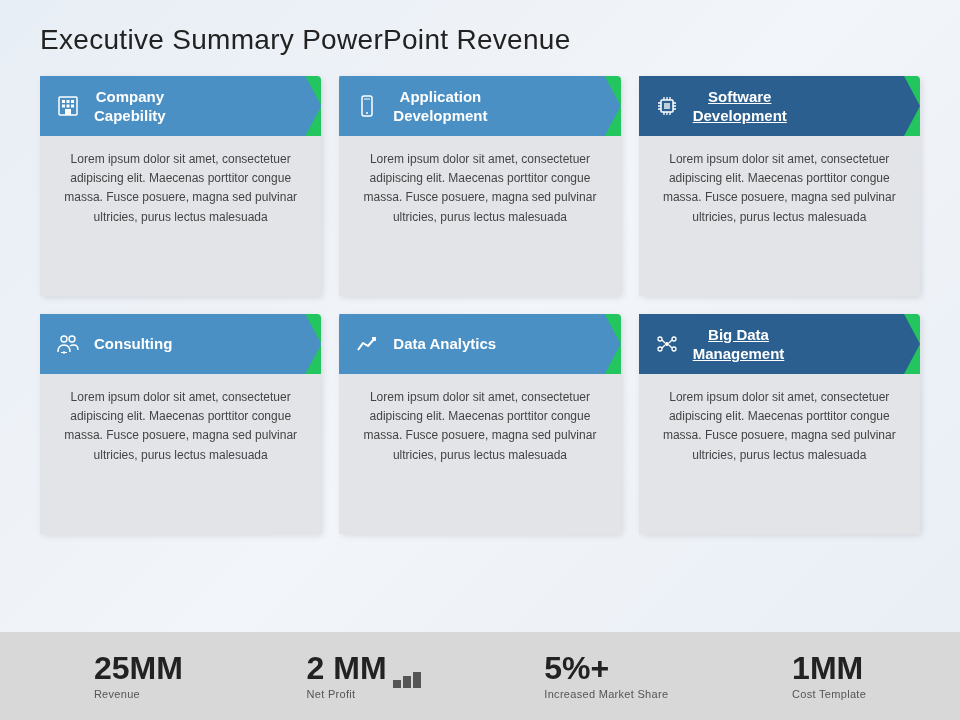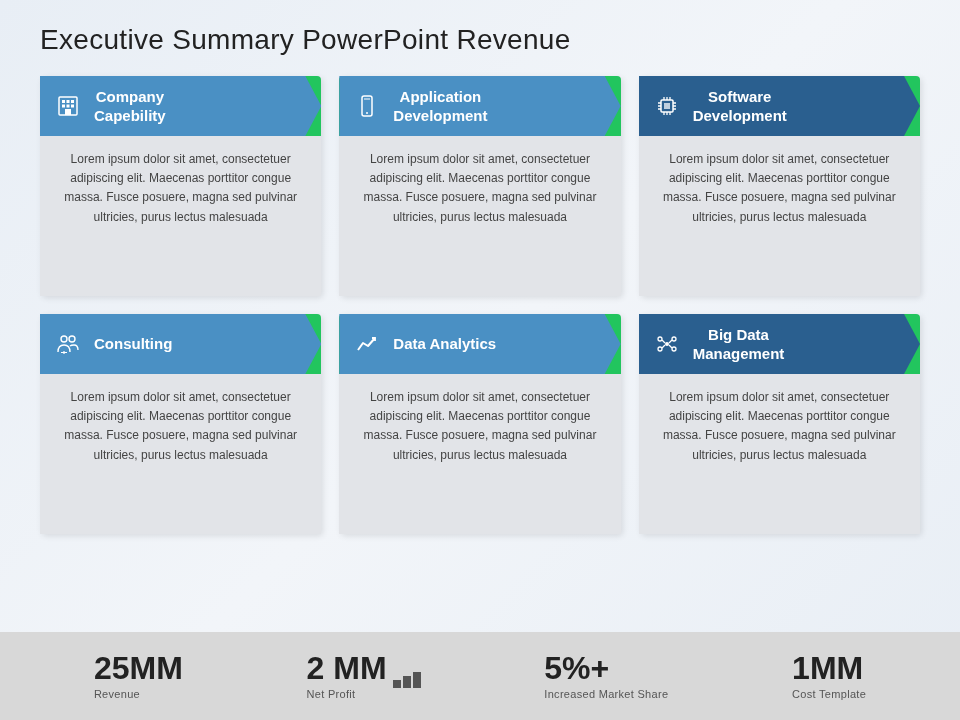--- a/index.html
+++ b/index.html
@@ -56,21 +56,21 @@
       position: relative;
       display: flex;
       align-items: center;
       padding: 10px 14px 10px 12px;
       min-height: 60px;
       color: white;
       clip-path: polygon(0 0, calc(100% - 16px) 0, 100% 50%, calc(100% - 16px) 100%, 0 100%);
     }
 
     .card-header.light-blue { background: #4a90c4; }
-    .card-header.dark-blue { background: #2a5f8f; }
+    .card-header.dark-blue { background: #2a5f8f; text-decoration: underline; }
 
     .card-icon {
       width: 32px;
       height: 32px;
       margin-right: 10px;
       flex-shrink: 0;
       display: flex;
       align-items: center;
       justify-content: center;
       font-size: 20px;

